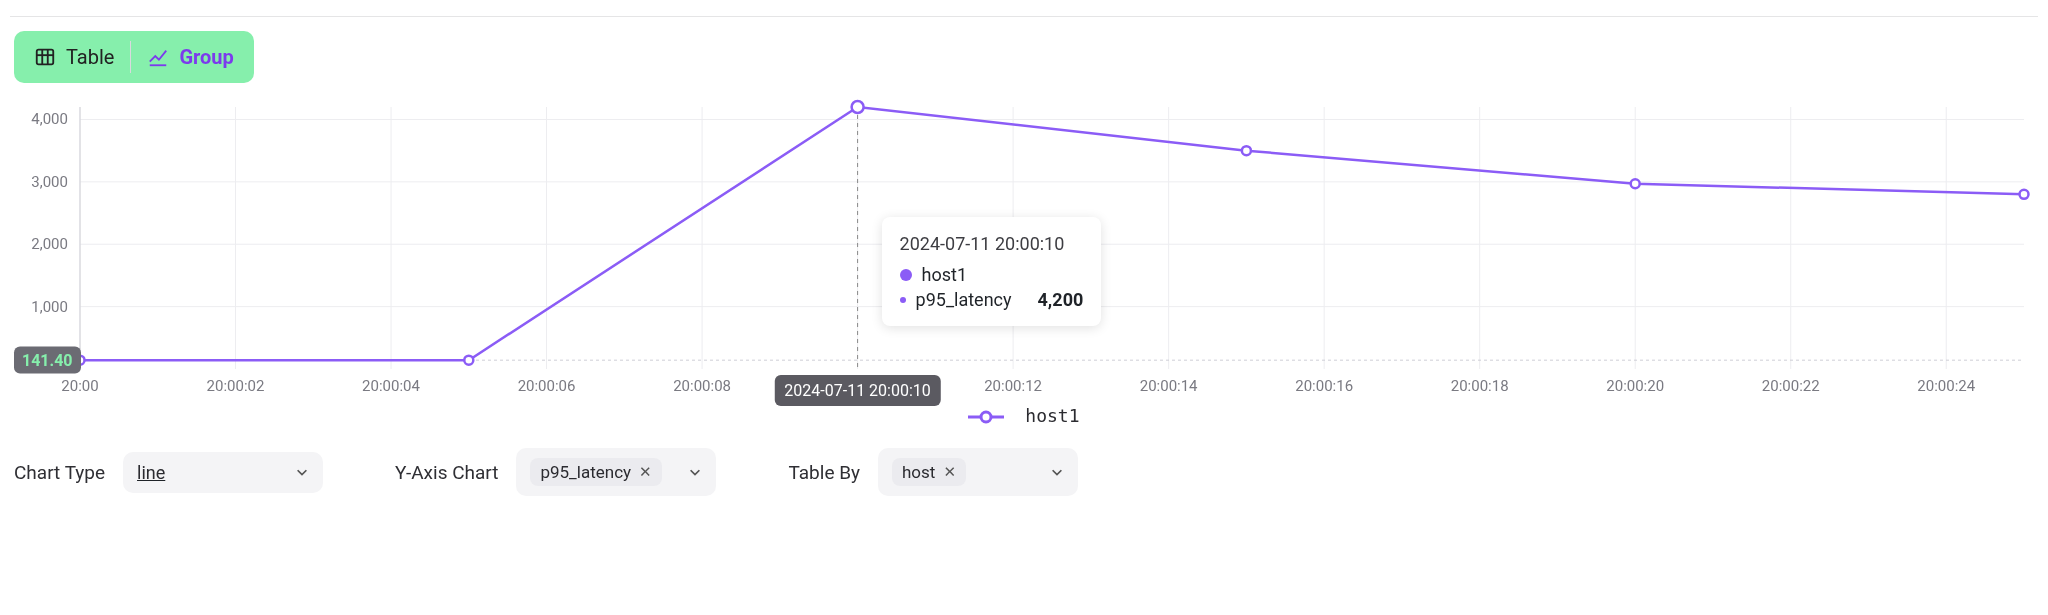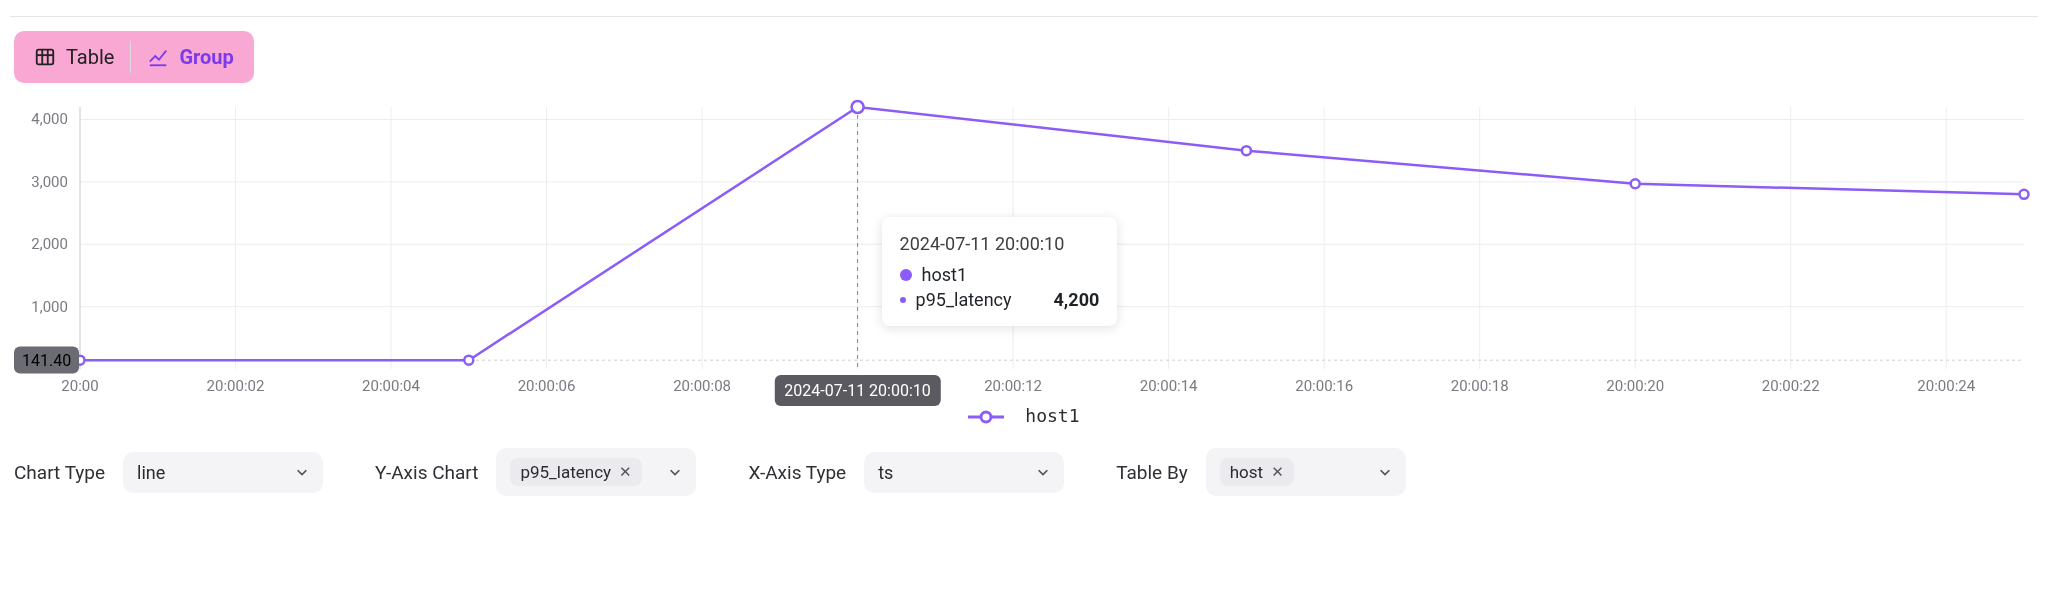--- a/index.html
+++ b/index.html
@@ -1,55 +1,55 @@
 <!DOCTYPE html>
 <html><head>
 <meta charset="utf-8">
 <style>
   * { box-sizing: border-box; }
   html, body { margin: 0; padding: 0; font-family: -apple-system, BlinkMacSystemFont, "Segoe UI", Roboto, "Helvetica Neue", Arial, sans-serif; color: #1f2328; background: #fff; }
   .page { width: 2048px; height: 615px; position: relative; padding: 10px; }
   .hr { border-top: 1px solid #e5e5e6; margin: 6px 0 14px 0; }
 
   
-  .view-toggle { display: inline-flex; background: #f9a8d4; border-radius: 10px; padding: 6px; gap: 0; margin-left: 4px; }
+  .view-toggle { display: inline-flex; background: #86efac; border-radius: 10px; padding: 6px; gap: 0; margin-left: 4px; }
   .view-btn { display: inline-flex; align-items: center; gap: 10px; padding: 8px 14px; border-radius: 8px; font-size: 20px; color: #222; cursor: pointer; user-select: none; }
   .view-btn.active { color: #7c3aed; font-weight: 700; }
   .view-btn svg { width: 22px; height: 22px; stroke: currentColor; fill: none; stroke-width: 2; }
   .view-sep { width: 1px; background: #d9d9de; margin: 4px 2px; }
 
   
   .chart-wrap { position: relative; margin-top: 16px; }
   .chart-svg { display: block; }
 
   
-  .y-badge { position: absolute; background: #6b6b73; color: #000000; font-size: 16px; border-radius: 6px; padding: 4px 8px; transform: translate(0, -50%); }
+  .y-badge { position: absolute; background: #6b6b73; color: #86efac; font-size: 16px; border-radius: 6px; padding: 4px 8px; transform: translate(0, -50%); font-weight: bold; }
 
   
   .x-badge { position: absolute; background: #5b5a61; color: #fff; font-size: 16px; border-radius: 6px; padding: 6px 10px; transform: translateX(-50%); white-space: nowrap; }
 
   
   .tooltip-box { position: absolute; background: #fff; border-radius: 8px; box-shadow: 0 2px 12px rgba(0,0,0,0.12); padding: 16px 18px; font-size: 18px; }
   .tooltip-title { color: #3d3d42; margin-bottom: 10px; }
   .tooltip-row { display: flex; align-items: center; gap: 10px; margin-top: 4px; }
   .dot-solid { width: 12px; height: 12px; border-radius: 50%; background: #8b5cf6; }
   .dot-small { width: 6px; height: 6px; border-radius: 50%; background: #8b5cf6; }
-  .tooltip-value { font-weight: 700; margin-left: 32px; }
+  .tooltip-value { font-weight: 700; margin-left: 16px; }
 
   
   .legend { text-align: center; margin-top: 6px; font-family: ui-monospace, SFMono-Regular, Menlo, Consolas, monospace; font-size: 18px; color: #2b2b30; }
   .legend-marker { display: inline-flex; align-items: center; vertical-align: middle; margin-right: 10px; }
 
   
-  .controls { display: flex; align-items: center; gap: 52px; margin-top: 22px; padding-left: 4px; }
+  .controls { display: flex; align-items: center; gap: 72px; margin-top: 22px; padding-left: 4px; }
   .ctrl-group { display: flex; align-items: center; gap: 18px; }
   .ctrl-label { font-size: 19px; color: #2f2f34; }
   .select { display: inline-flex; align-items: center; justify-content: space-between; background: #f4f4f6; border-radius: 10px; padding: 10px 14px; min-width: 200px; gap: 12px; cursor: pointer; }
   .select .sel-text { font-size: 18px; color: #2b2b30; }
-  .select.narrow { min-width: 200px; }
+  .select.narrow { min-width: 200px; text-decoration: underline; }
   .chip { display: inline-flex; align-items: center; gap: 8px; background: #ebebef; border-radius: 8px; padding: 4px 10px; font-size: 17px; color: #2b2b30; }
   .chip .x { font-size: 15px; color: #555; }
   .chev { width: 14px; height: 14px; }
   .chev path { stroke: #555; stroke-width: 2; fill: none; }
 
   .axis-label { font-size: 15px; fill: #7a7a82; }
   .grid-line { stroke: #ededf0; stroke-width: 1; }
   .zero-line { stroke: #cfcfd6; stroke-width: 1; stroke-dasharray: 3 3; }
   .axis-line { stroke: #cfcfd6; stroke-width: 1; }
   .crosshair { stroke: #888; stroke-width: 1; stroke-dasharray: 4 4; }
@@ -173,29 +173,20 @@
         <span class="chip">
           <span>p95_latency</span>
           <span class="x">✕</span>
         </span>
         <svg class="chev" viewBox="0 0 16 16">
             <path d="M3 6 L8 11 L13 6"></path>
           </svg>
       </div>
     </div>
 
-    <div class="ctrl-group">
-      <span class="ctrl-label">X-Axis Type</span>
-      <div class="select narrow">
-        <span class="sel-text">ts</span>
-        <svg class="chev" viewBox="0 0 16 16">
-            <path d="M3 6 L8 11 L13 6"></path>
-          </svg>
-      </div>
-    </div>
 
     <div class="ctrl-group">
       <span class="ctrl-label">Table By</span>
       <div class="select">
         <span class="chip">
           <span>host</span>
           <span class="x">✕</span>
         </span>
         <svg class="chev" viewBox="0 0 16 16">
             <path d="M3 6 L8 11 L13 6"></path>

